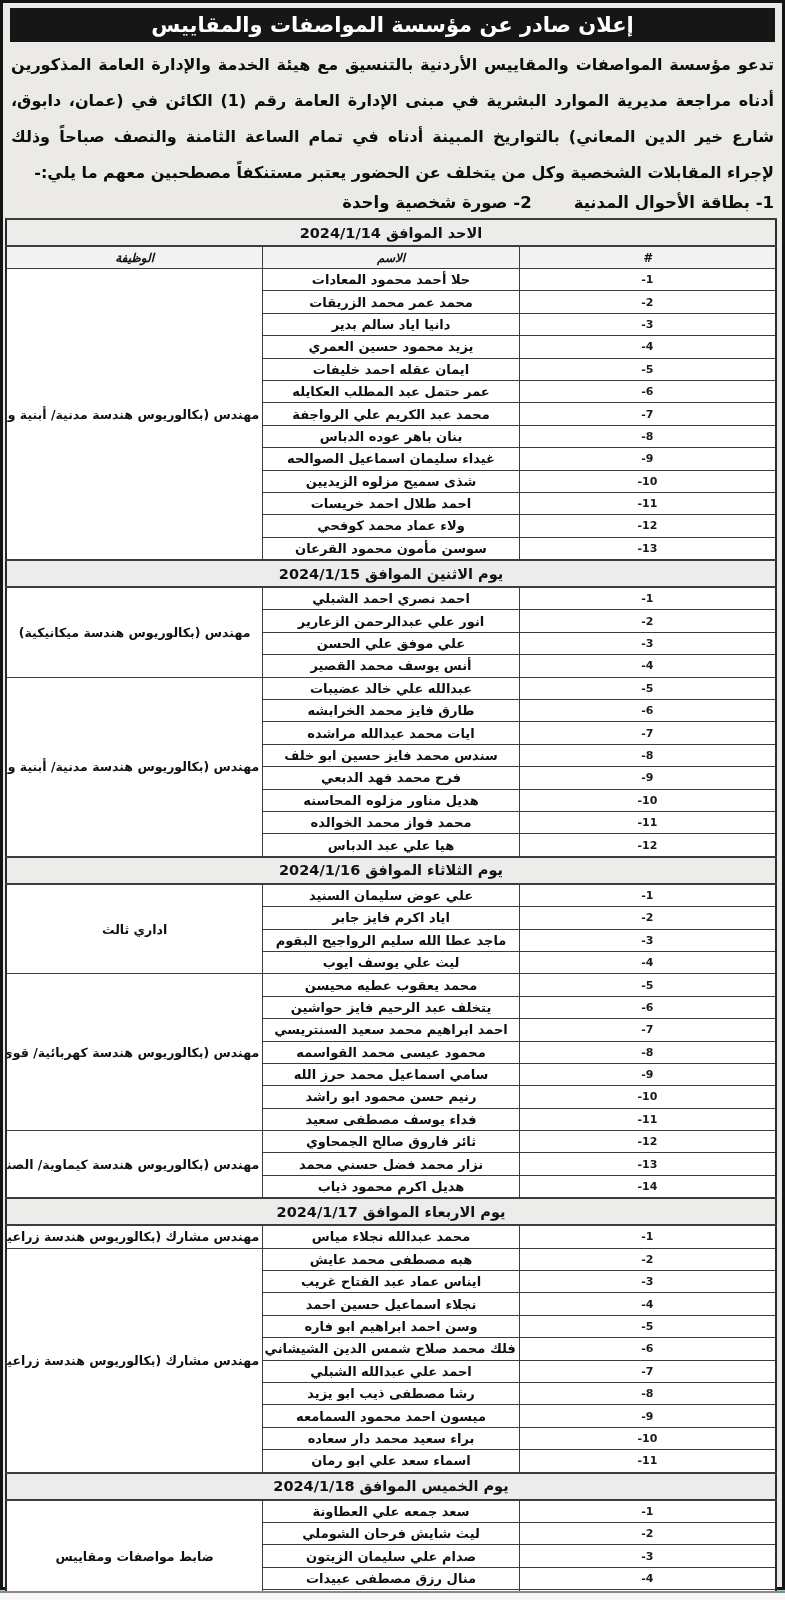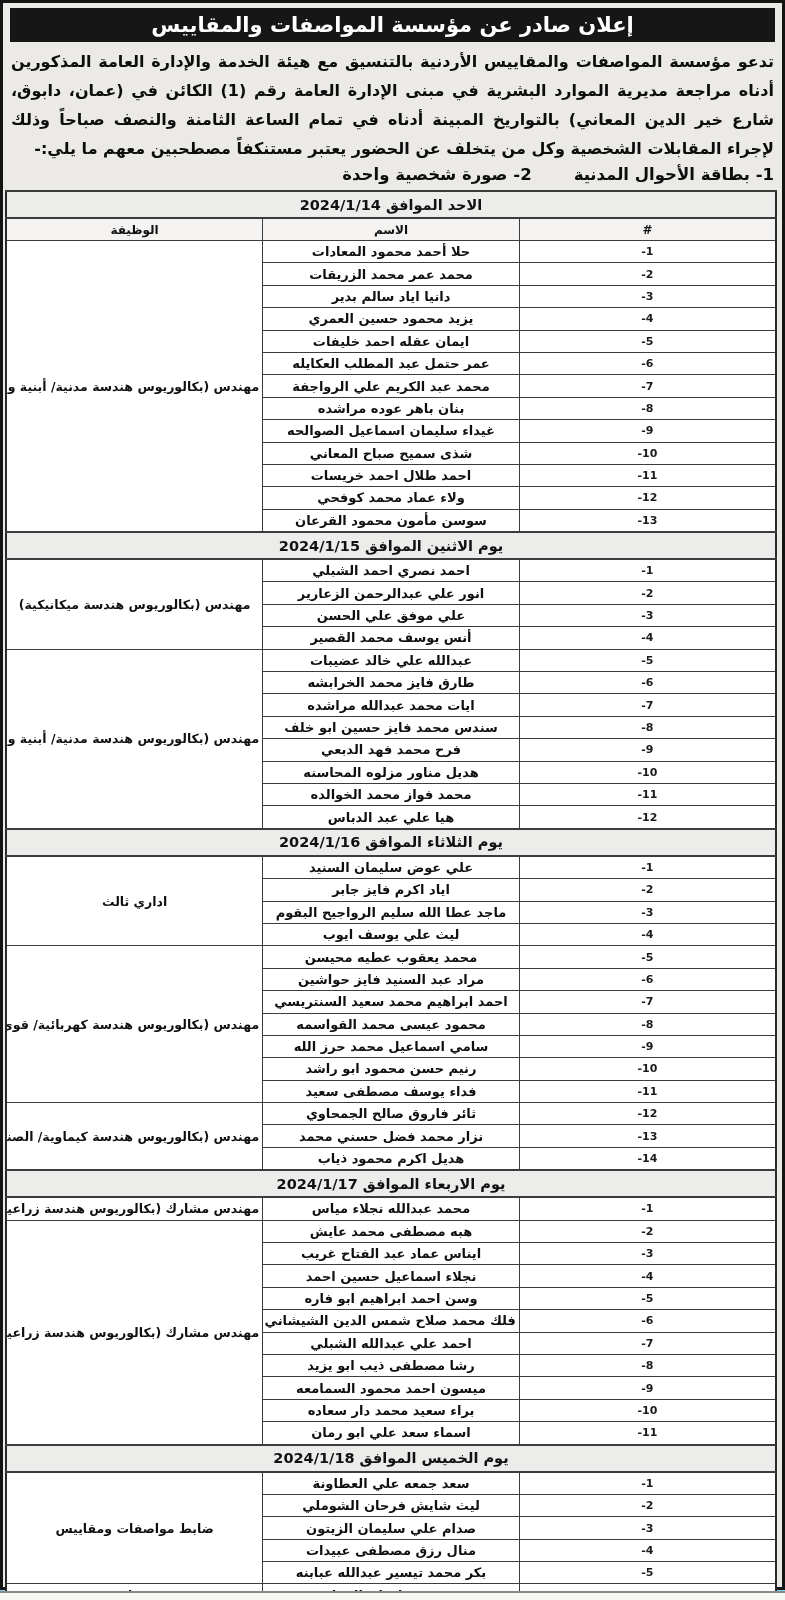--- a/index.html
+++ b/index.html
@@ -31,21 +31,21 @@
     font-weight: bold;
     font-size: 21px;
     line-height: 34px;
     height: 34px;
     margin: 2px 2px 5px 2px;
   }
   .intro {
     color: #0d0d0d;
     font-weight: bold;
     font-size: 16px;
-    line-height: 29px;
+    line-height: 36px;
     text-align: justify;
     text-align-last: right;
     margin: 0 3px;
   }
   .reqs {
     display: flex;
     gap: 42px;
     font-weight: bold;
     font-size: 16.5px;
     color: #0d0d0d;
@@ -75,20 +75,21 @@
     height: 25px;
     color: #111;
   }
   tr.cols-row th {
     background: #f4f3f1;
     font-weight: bold;
     font-size: 12px;
     height: 21px;
     text-align: center;
     color: #111;
+    font-style: italic;
   }
   td.cell-num {
     width: 36px;
     direction: ltr;
     text-align: center;
     font-weight: bold;
     font-size: 11px;
     color: #1a1a1a;
   }
   td.cell-name {
@@ -165,29 +166,29 @@
           <tr>
             <td class="cell-num">-6</td>
             <td class="cell-name">عمر حتمل عبد المطلب العكايله</td>
           </tr>
           <tr>
             <td class="cell-num">-7</td>
             <td class="cell-name">محمد عبد الكريم علي الرواجفة</td>
           </tr>
           <tr>
             <td class="cell-num">-8</td>
-            <td class="cell-name">بنان باهر عوده مراشده</td>
+            <td class="cell-name">بنان باهر عوده الدباس</td>
           </tr>
           <tr>
             <td class="cell-num">-9</td>
             <td class="cell-name">غيداء سليمان اسماعيل الصوالحه</td>
           </tr>
           <tr>
             <td class="cell-num">-10</td>
-            <td class="cell-name">شذى سميح صباح المعاني</td>
+            <td class="cell-name">شذى سميح مزلوه الزيديين</td>
           </tr>
           <tr>
             <td class="cell-num">-11</td>
             <td class="cell-name">احمد طلال احمد خريسات</td>
           </tr>
           <tr>
             <td class="cell-num">-12</td>
             <td class="cell-name">ولاء عماد محمد كوفحي</td>
           </tr>
           <tr>
@@ -267,21 +268,21 @@
             <td class="cell-num">-4</td>
             <td class="cell-name">ليث علي يوسف ايوب</td>
           </tr>
           <tr>
             <td class="cell-num">-5</td>
             <td class="cell-name">محمد يعقوب عطيه محيسن</td>
             <td class="cell-job" rowspan="7">مهندس (بكالوريوس هندسة كهربائية/ قوى)</td>
           </tr>
           <tr>
             <td class="cell-num">-6</td>
-            <td class="cell-name">مراد عبد السنيد فايز حواشين</td>
+            <td class="cell-name">يتخلف عبد الرحيم فايز حواشين</td>
           </tr>
           <tr>
             <td class="cell-num">-7</td>
             <td class="cell-name">احمد ابراهيم محمد سعيد السنتريسي</td>
           </tr>
           <tr>
             <td class="cell-num">-8</td>
             <td class="cell-name">محمود عيسى محمد القواسمه</td>
           </tr>
           <tr>

